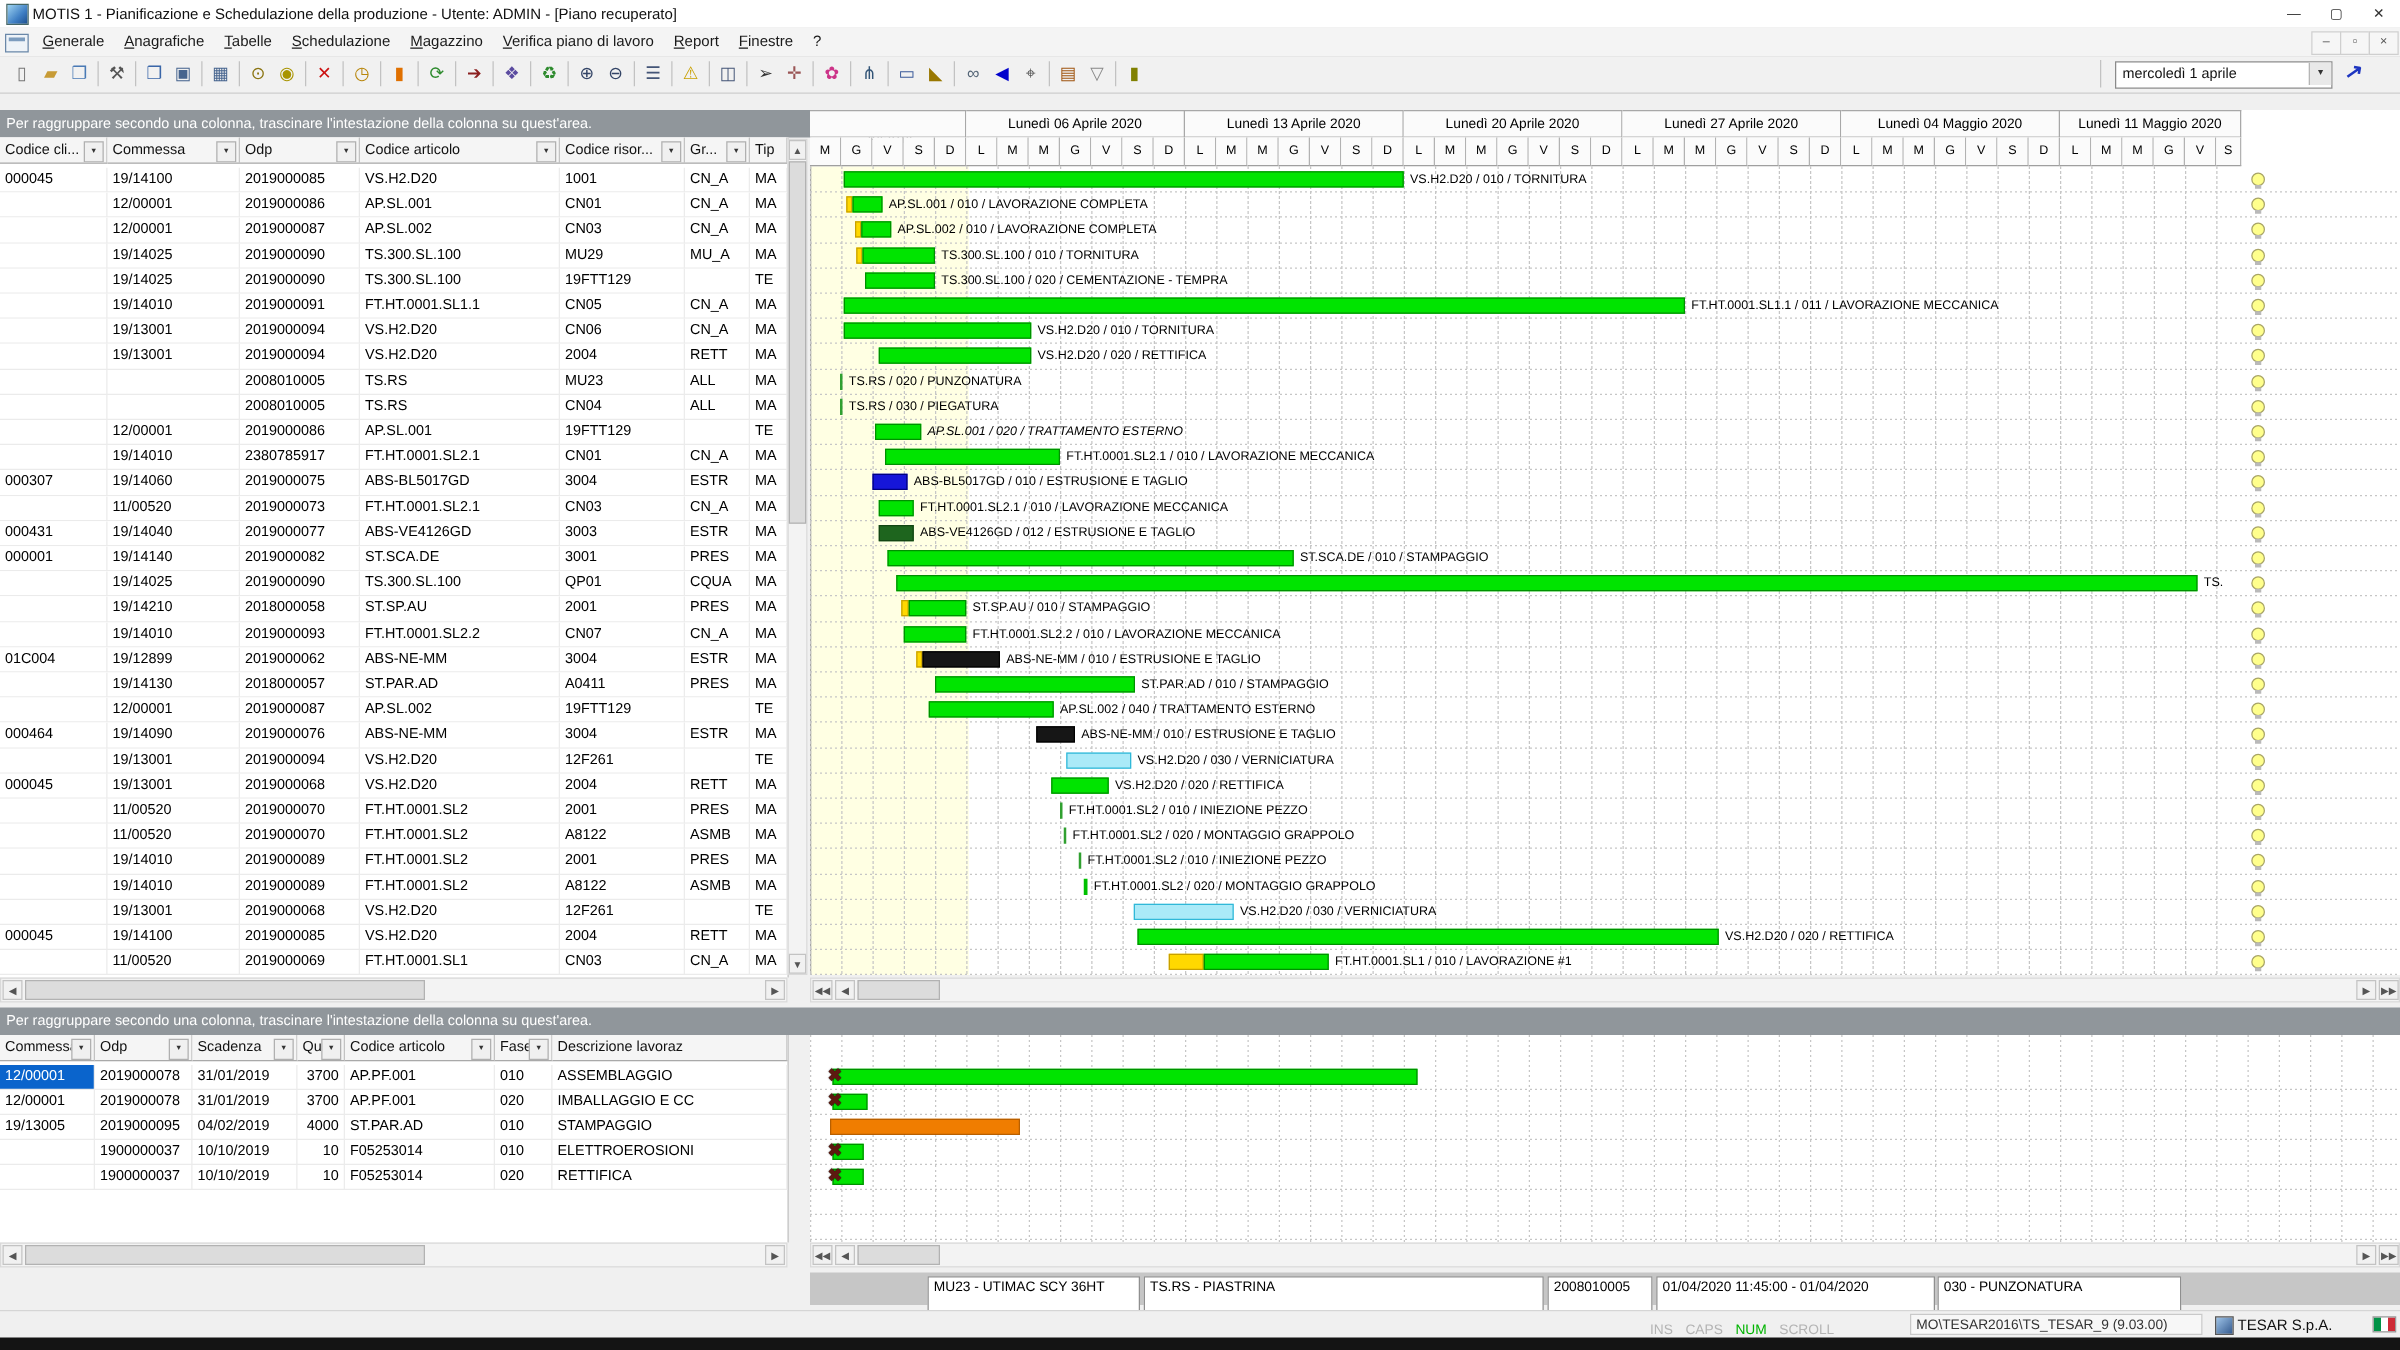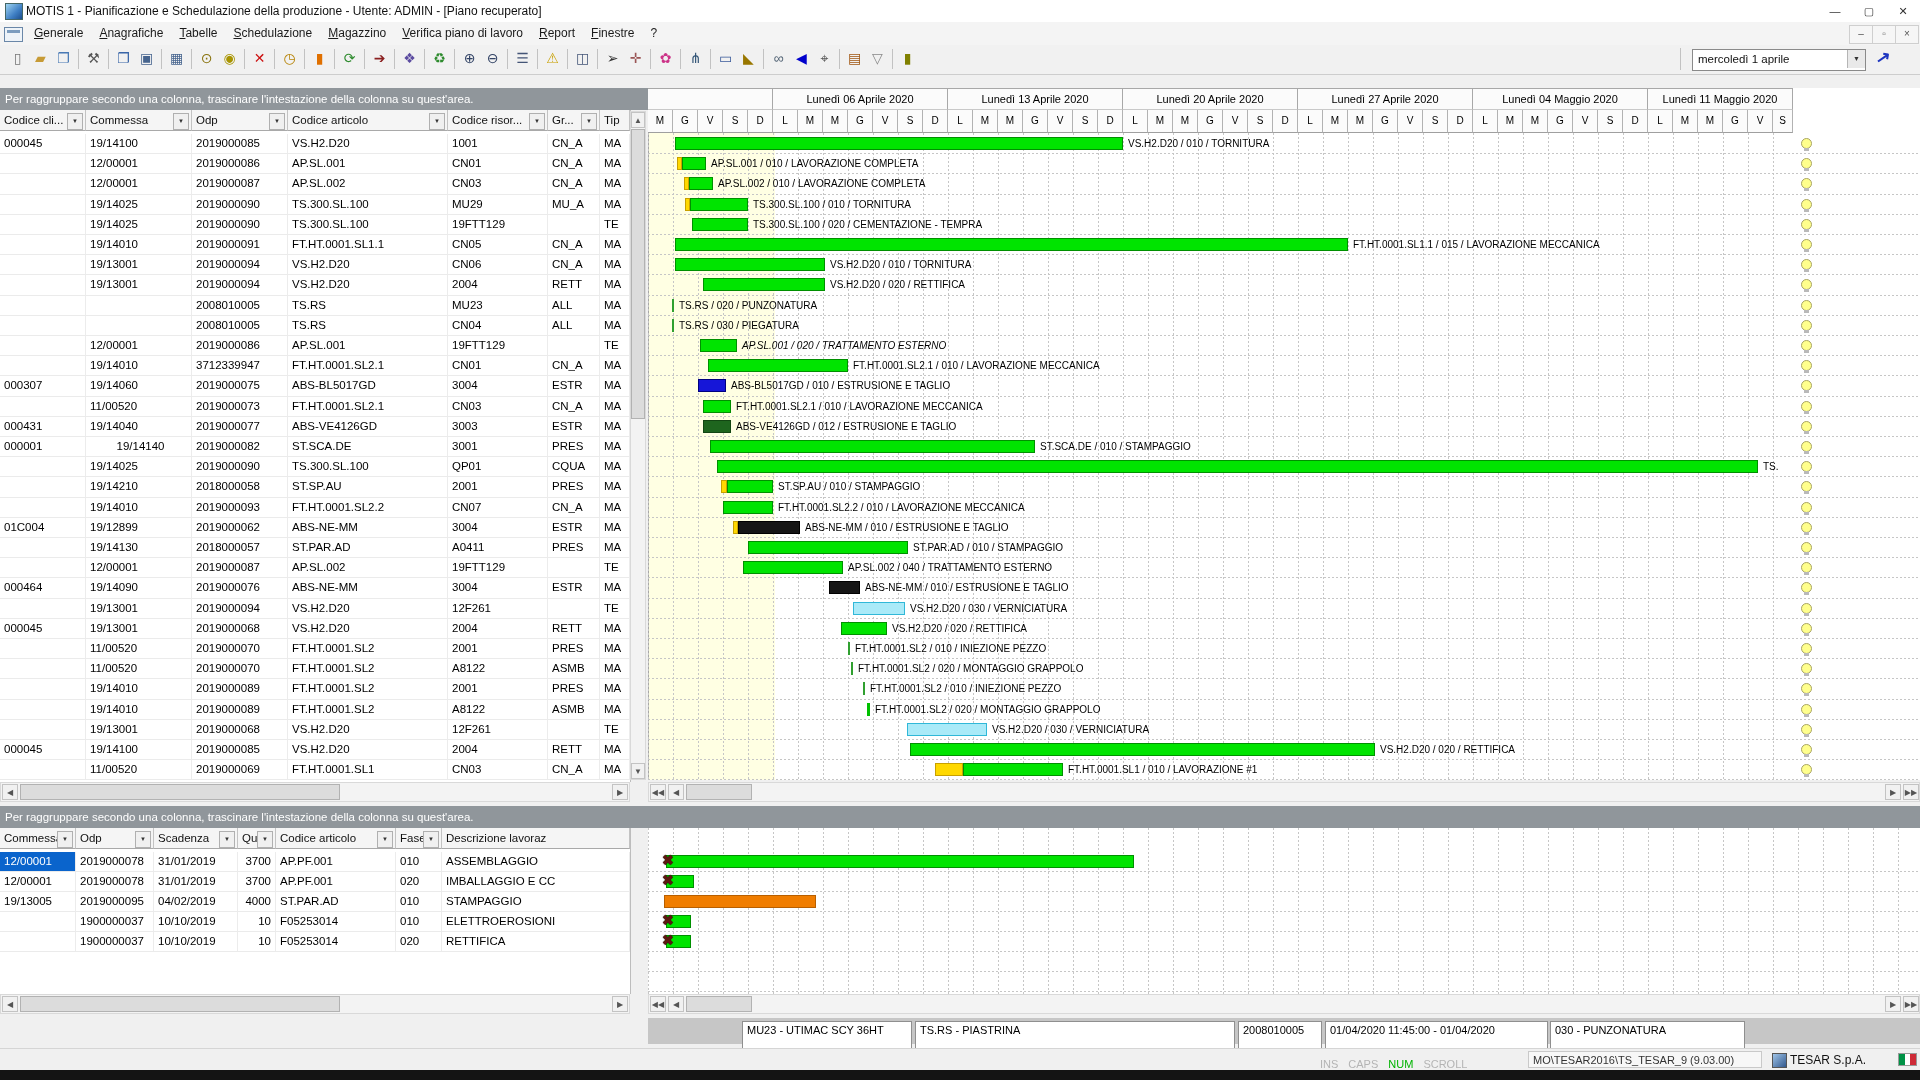--- a/index.html
+++ b/index.html
@@ -193,21 +193,21 @@
         <div class="tcell" style="left: 192px; width: 96px;">2019000086</div>
         <div class="tcell" style="left: 288px; width: 160px;">AP.SL.001</div>
         <div class="tcell" style="left: 448px; width: 100px;">19FTT129</div>
         <div class="tcell" style="left: 548px; width: 52px;"></div>
         <div class="tcell" style="left: 600px; width: 30px;">TE</div>
         <div class="rowline" style="bottom: 0px;"></div>
       </div>
       <div class="trow" style="top: 222.2px; height: 20.2px;">
         <div class="tcell" style="left: 0px; width: 86px;"></div>
         <div class="tcell" style="left: 86px; width: 106px;">19/14010</div>
-        <div class="tcell" style="left: 192px; width: 96px;">3712339947</div>
+        <div class="tcell" style="left: 192px; width: 96px;">2380785917</div>
         <div class="tcell" style="left: 288px; width: 160px;">FT.HT.0001.SL2.1</div>
         <div class="tcell" style="left: 448px; width: 100px;">CN01</div>
         <div class="tcell" style="left: 548px; width: 52px;">CN_A</div>
         <div class="tcell" style="left: 600px; width: 30px;">MA</div>
         <div class="rowline" style="bottom: 0px;"></div>
       </div>
       <div class="trow" style="top: 242.4px; height: 20.2px;">
         <div class="tcell" style="left: 0px; width: 86px;">000307</div>
         <div class="tcell" style="left: 86px; width: 106px;">19/14060</div>
         <div class="tcell" style="left: 192px; width: 96px;">2019000075</div>
@@ -232,21 +232,21 @@
         <div class="tcell" style="left: 86px; width: 106px;">19/14040</div>
         <div class="tcell" style="left: 192px; width: 96px;">2019000077</div>
         <div class="tcell" style="left: 288px; width: 160px;">ABS-VE4126GD</div>
         <div class="tcell" style="left: 448px; width: 100px;">3003</div>
         <div class="tcell" style="left: 548px; width: 52px;">ESTR</div>
         <div class="tcell" style="left: 600px; width: 30px;">MA</div>
         <div class="rowline" style="bottom: 0px;"></div>
       </div>
       <div class="trow" style="top: 303px; height: 20.2px;">
         <div class="tcell" style="left: 0px; width: 86px;">000001</div>
-        <div class="tcell" style="left: 86px; width: 106px; text-align: center;">19/14140</div>
+        <div class="tcell" style="left: 86px; width: 106px;">19/14140</div>
         <div class="tcell" style="left: 192px; width: 96px;">2019000082</div>
         <div class="tcell" style="left: 288px; width: 160px;">ST.SCA.DE</div>
         <div class="tcell" style="left: 448px; width: 100px;">3001</div>
         <div class="tcell" style="left: 548px; width: 52px;">PRES</div>
         <div class="tcell" style="left: 600px; width: 30px;">MA</div>
         <div class="rowline" style="bottom: 0px;"></div>
       </div>
       <div class="trow" style="top: 323.2px; height: 20.2px;">
         <div class="tcell" style="left: 0px; width: 86px;"></div>
         <div class="tcell" style="left: 86px; width: 106px;">19/14025</div>
@@ -568,21 +568,21 @@
       <div class="glabel" style="left: 63px; top: 70.2px;">AP.SL.001 / 010 / LAVORAZIONE COMPLETA</div>
       <div class="gbar" style="left: 36px; top: 89.4px; width: 5px; background: rgb(255, 216, 0); border: 1px solid rgb(200, 160, 0);"></div>
       <div class="gbar" style="left: 41px; top: 89.4px; width: 24px; background: rgb(0, 228, 0); border: 1px solid rgb(0, 144, 0);"></div>
       <div class="glabel" style="left: 70px; top: 90.4px;">AP.SL.002 / 010 / LAVORAZIONE COMPLETA</div>
       <div class="gbar" style="left: 37px; top: 109.6px; width: 5px; background: rgb(255, 216, 0); border: 1px solid rgb(200, 160, 0);"></div>
       <div class="gbar" style="left: 42px; top: 109.6px; width: 58px; background: rgb(0, 228, 0); border: 1px solid rgb(0, 144, 0);"></div>
       <div class="glabel" style="left: 105px; top: 110.6px;">TS.300.SL.100 / 010 / TORNITURA</div>
       <div class="gbar" style="left: 44px; top: 129.8px; width: 56px; background: rgb(0, 228, 0); border: 1px solid rgb(0, 144, 0);"></div>
       <div class="glabel" style="left: 105px; top: 130.8px;">TS.300.SL.100 / 020 / CEMENTAZIONE - TEMPRA</div>
       <div class="gbar" style="left: 27px; top: 150px; width: 673px; background: rgb(0, 228, 0); border: 1px solid rgb(0, 144, 0);"></div>
-      <div class="glabel" style="left: 705px; top: 151px;">FT.HT.0001.SL1.1 / 015 / LAVORAZIONE MECCANICA</div>
+      <div class="glabel" style="left: 705px; top: 151px;">FT.HT.0001.SL1.1 / 011 / LAVORAZIONE MECCANICA</div>
       <div class="gbar" style="left: 27px; top: 170.2px; width: 150px; background: rgb(0, 228, 0); border: 1px solid rgb(0, 144, 0);"></div>
       <div class="glabel" style="left: 182px; top: 171.2px;">VS.H2.D20 / 010 / TORNITURA</div>
       <div class="gbar" style="left: 55px; top: 190.4px; width: 122px; background: rgb(0, 228, 0); border: 1px solid rgb(0, 144, 0);"></div>
       <div class="glabel" style="left: 182px; top: 191.4px;">VS.H2.D20 / 020 / RETTIFICA</div>
       <div class="gbar" style="left: 24px; top: 210.6px; width: 2px; background: rgb(48, 160, 48); border: none; height: 13px;"></div>
       <div class="glabel" style="left: 31px; top: 211.6px;">TS.RS / 020 / PUNZONATURA</div>
       <div class="gbar" style="left: 24px; top: 230.8px; width: 2px; background: rgb(48, 160, 48); border: none; height: 13px;"></div>
       <div class="glabel" style="left: 31px; top: 231.8px;">TS.RS / 030 / PIEGATURA</div>
       <div class="gbar" style="left: 52px; top: 251px; width: 37px; background: rgb(0, 228, 0); border: 1px solid rgb(0, 144, 0);"></div>
       <div class="glabel" style="left: 94px; top: 252px; font-style: italic;">AP.SL.001 / 020 / TRATTAMENTO ESTERNO</div>

